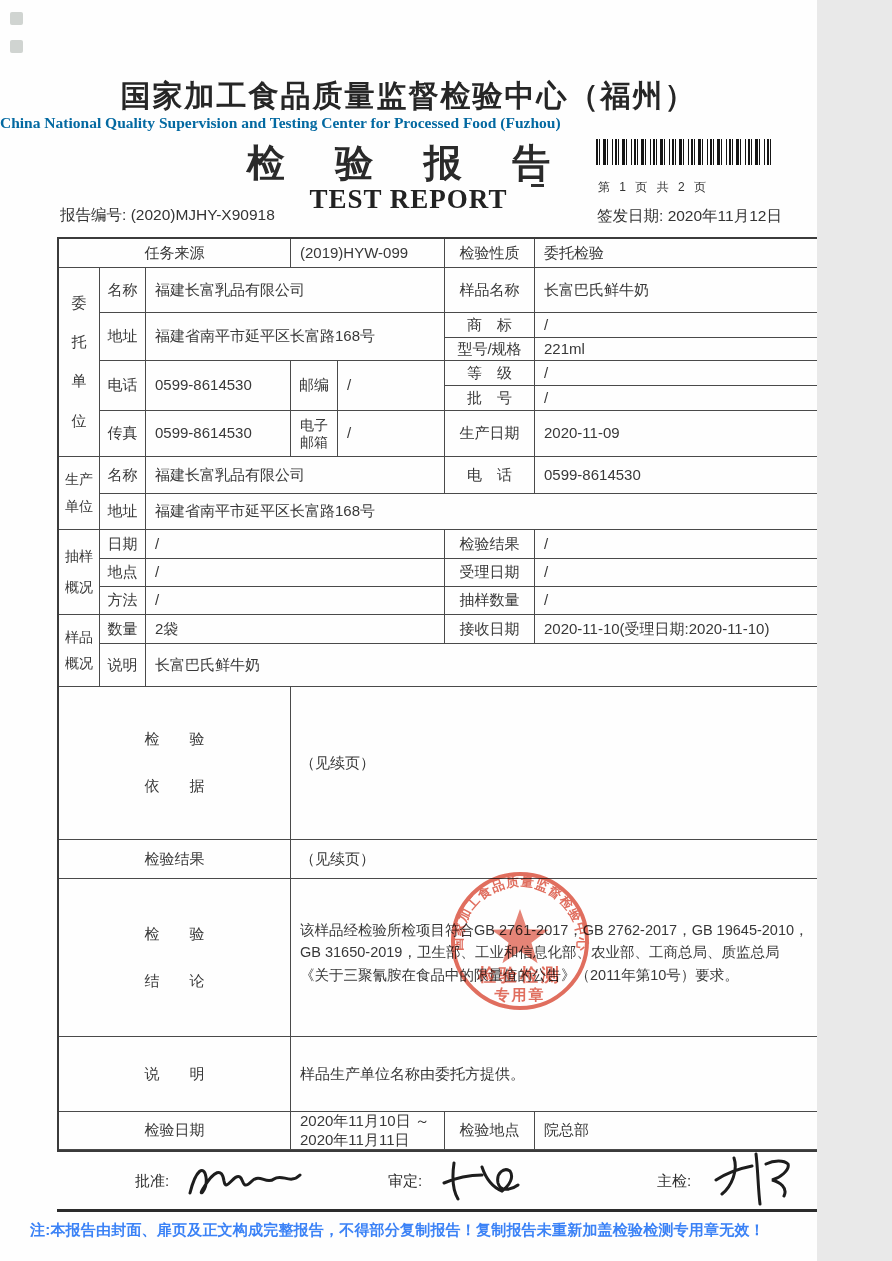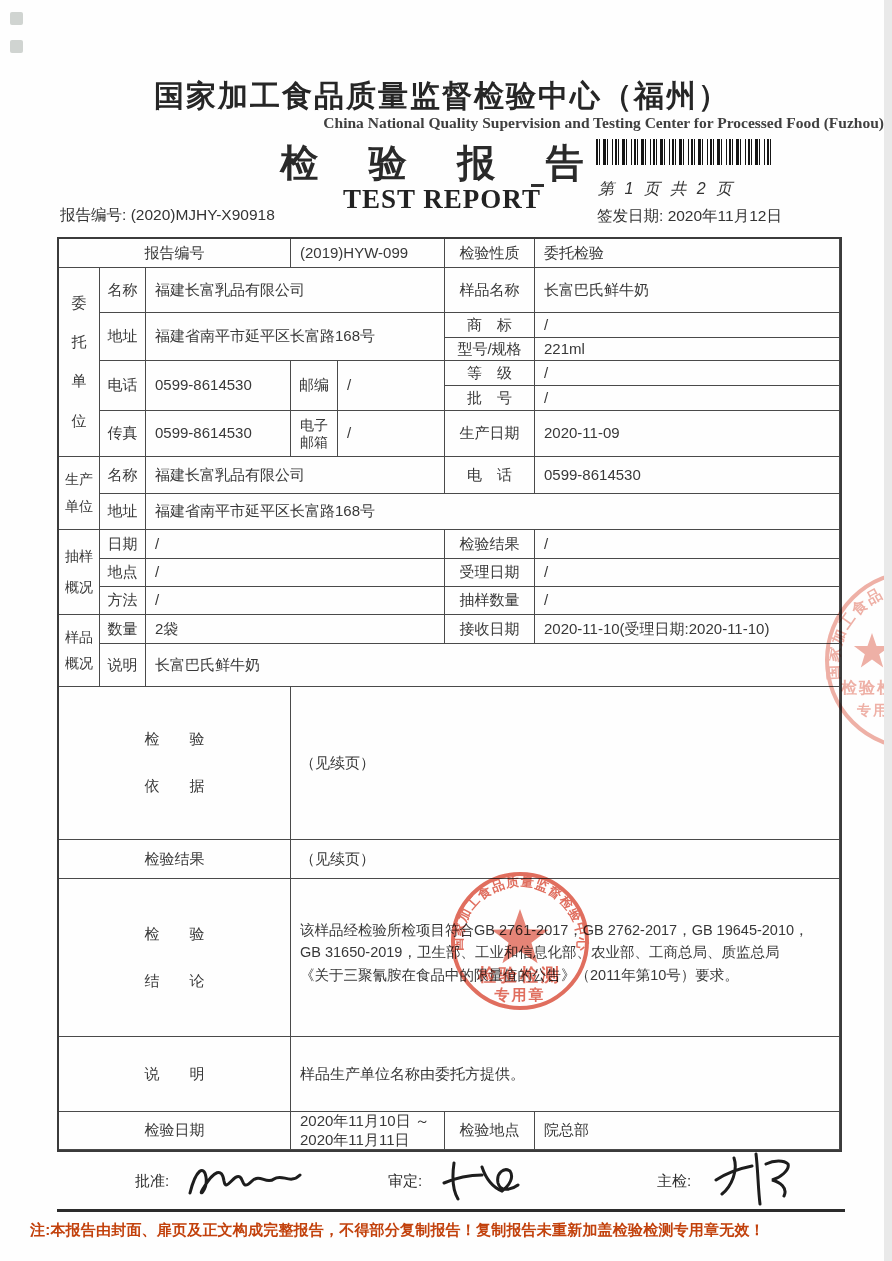--- a/index.html
+++ b/index.html
@@ -1,29 +1,29 @@
 <!DOCTYPE html>
 <html><head>
 <meta charset="utf-8">
 <style>
   html,body{margin:0;padding:0;background:#e9e9e9;}
-  .page{position:relative;width:884px;height:1261px;background:#fefefe;overflow:hidden;
+  .page{position:relative;width:817px;height:1261px;background:#fefefe;overflow:hidden;
         font-family:"Liberation Sans",sans-serif;color:#343434;}
   .abs{position:absolute;}
   
   .cn-title{left:0;right:0;top:76px;text-align:center;font-size:30px;font-weight:bold;letter-spacing:2px;color:#262626;}
-  .en-title{left:0;right:0;top:114px;text-align:right;font-size:15.5px;font-weight:bold;
-            font-family:"Liberation Serif",serif;color:#404040;}
+  .en-title{left:0;right:0;top:114px;text-align:left;font-size:15.5px;font-weight:bold;
+            font-family:"Liberation Serif",serif;color:#0369a1;}
   .rep-cn{left:0;right:0;top:138px;text-align:center;font-size:38px;font-weight:bold;letter-spacing:20px;color:#2a2a2a;}
   .rep-en{left:0;right:0;top:184px;text-align:center;font-size:27px;font-weight:bold;letter-spacing:1px;
           font-family:"Liberation Serif",serif;color:#222;}
   .barcode{left:596px;top:139px;width:176px;height:26px;
     background:repeating-linear-gradient(90deg,#151515 0 2px,#fff 2px 3px,#151515 3px 4px,#fff 4px 7px,
       #151515 7px 10px,#fff 10px 11px,#151515 11px 12px,#fff 12px 16px,#151515 16px 17px,#fff 17px 19px);}
-  .pageinfo{left:598px;top:179px;font-size:16px;letter-spacing:3px;color:#333;font-style:italic;}
+  .pageinfo{left:598px;top:179px;font-size:12px;letter-spacing:3px;color:#333;}
   .repno{left:60px;top:205px;font-size:15.5px;color:#333;}
   .issue{left:597px;top:206px;font-size:15.5px;color:#333;}
   .tick{left:531px;top:184px;width:13px;height:3px;background:#2f2f2f;}
   .smudge{width:13px;height:13px;background:#aab0ab;opacity:.55;border-radius:2px;}
   
   .tbl{position:absolute;left:57px;top:237px;width:781px;height:911px;display:grid;
        grid-template-columns:41px 46px 145px 47px 107px 90px 305px;
        grid-template-rows:29px 45px 25px 23px 25px 25px 46px 37px 36px 29px 28px 28px 29px 43px 153px 39px 158px 75px 38px;
        border:2px solid #3b3b3b;}
   .c{border-right:1.5px solid #4a4a4a;border-bottom:1.5px solid #4a4a4a;display:flex;align-items:center;
@@ -33,21 +33,21 @@
   .vlab{flex-direction:column;justify-content:space-evenly;padding:5px 0;}
   .mlab{flex-direction:column;justify-content:center;gap:28px;}
   .two{flex-direction:column;font-size:14px;line-height:1.15;}
   .topal{align-items:flex-start;}
   .pre{white-space:pre-line;}
   
   .stamp{position:absolute;mix-blend-mode:multiply;}
   
   .sig-label{font-size:15px;color:#2f2f2f;}
   .rule{left:57px;top:1209px;width:788px;height:3px;background:#2c2c2c;}
-  .note{left:30px;top:1221px;font-size:15px;font-weight:bold;color:#c2410c;letter-spacing:.2px;}
+  .note{left:30px;top:1221px;font-size:15px;font-weight:bold;color:#3b82f6;letter-spacing:.2px;}
 </style>
 </head>
 <body>
 
 <div class="page">
 
   <div class="abs smudge" style="left:10px;top:12px"></div>
   <div class="abs smudge" style="left:10px;top:40px"></div>
 
   <div class="abs cn-title">国家加工食品质量监督检验中心（福州）</div>
@@ -55,21 +55,21 @@
   <div class="abs rep-cn">检 验 报 告</div>
   <div class="abs tick"></div>
   <div class="abs rep-en">TEST REPORT</div>
   <div class="abs barcode"></div>
   <div class="abs pageinfo">第 1 页  共 2 页</div>
   <div class="abs repno"><span>报告编号: </span><span>(2020)MJHY-X90918</span></div>
   <div class="abs issue"><span>签发日期: </span><span>2020年11月12日</span></div>
 
   <div class="tbl">
 
-    <div class="c lab" style="grid-area:1/1/2/4">报告编号</div>
+    <div class="c lab" style="grid-area:1/1/2/4">任务来源</div>
     <div class="c val" style="grid-area:1/4/2/6">(2019)HYW-099</div>
     <div class="c lab" style="grid-area:1/6/2/7">检验性质</div>
     <div class="c val" style="grid-area:1/7/2/8">委托检验</div>
 
     <div class="c lab vlab" style="grid-area:2/1/8/2">
       <span>委</span>
       <span>托</span>
       <span>单</span>
       <span>位</span>
     </div>

